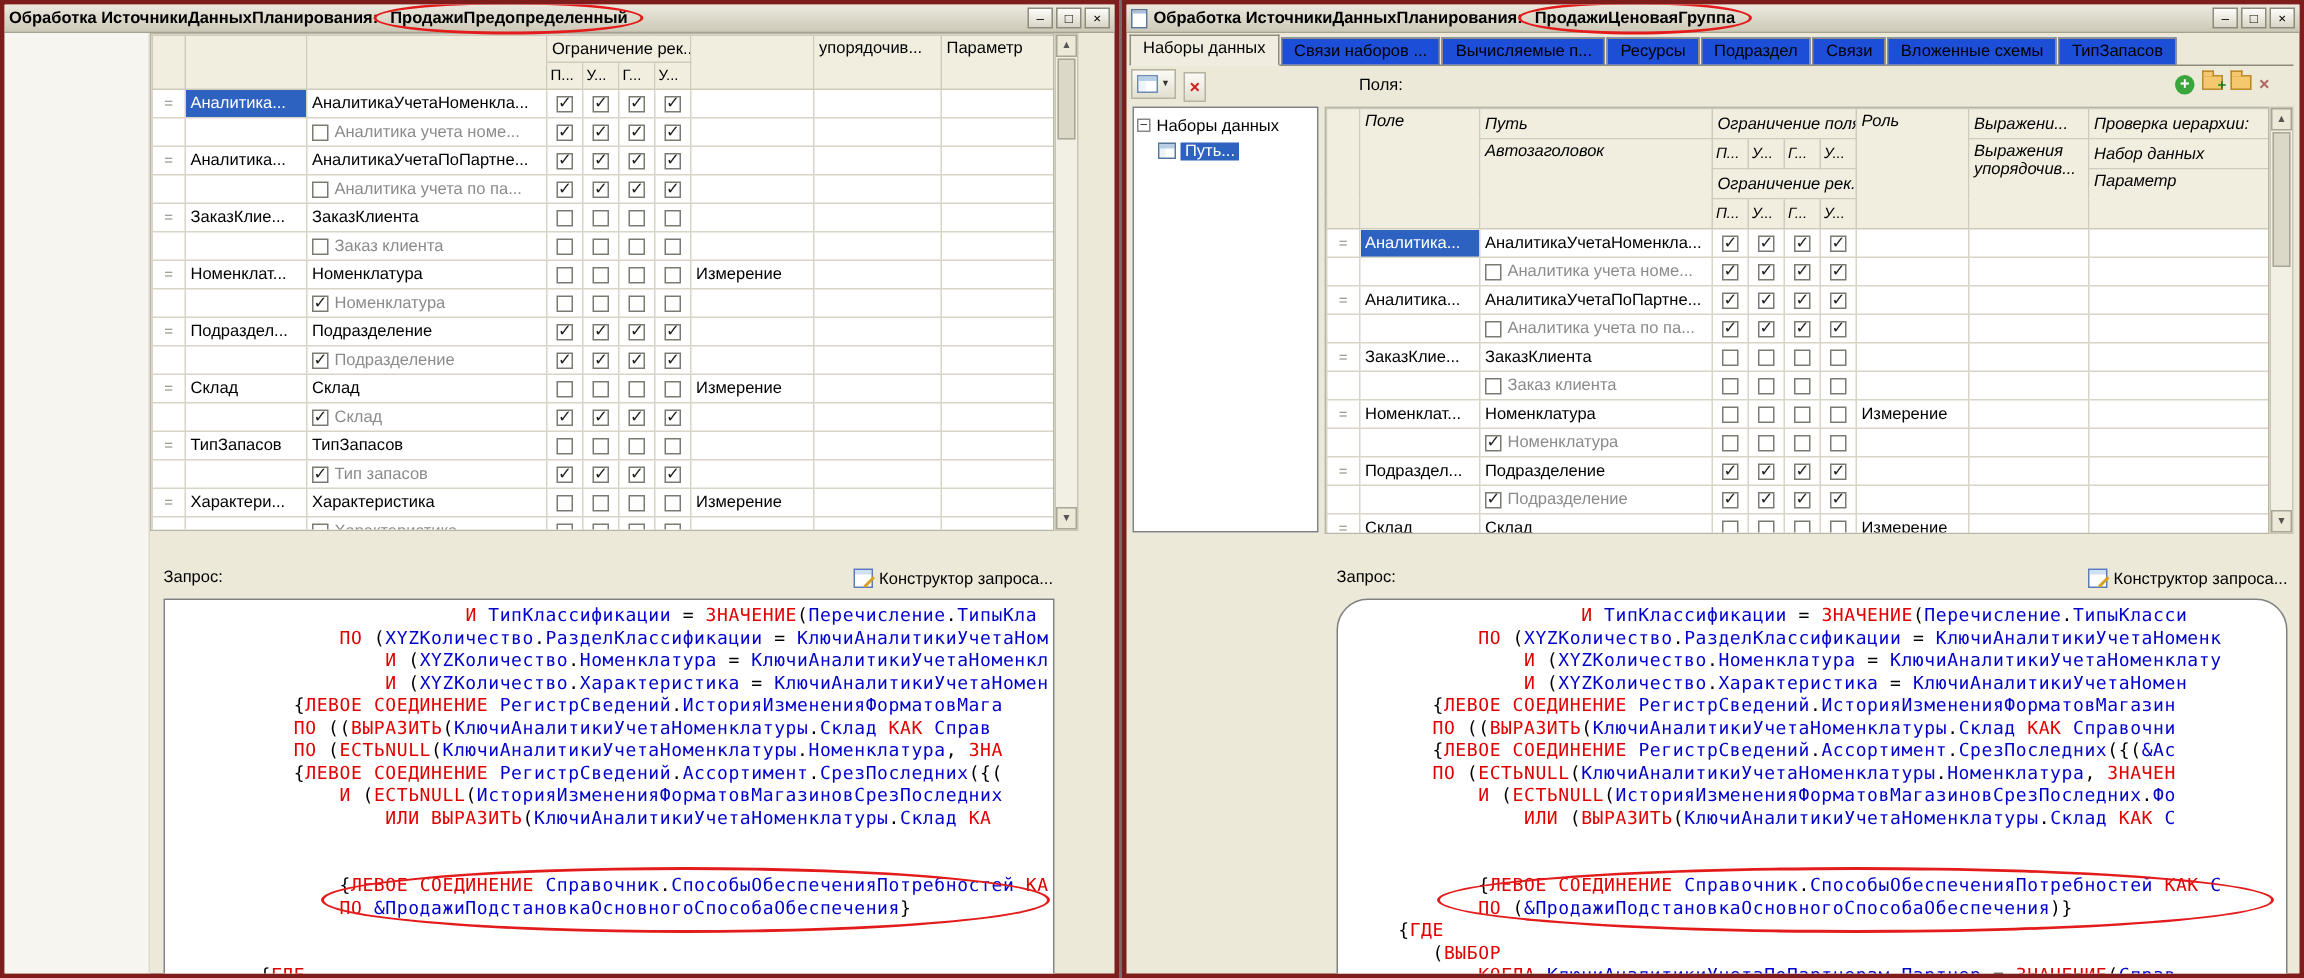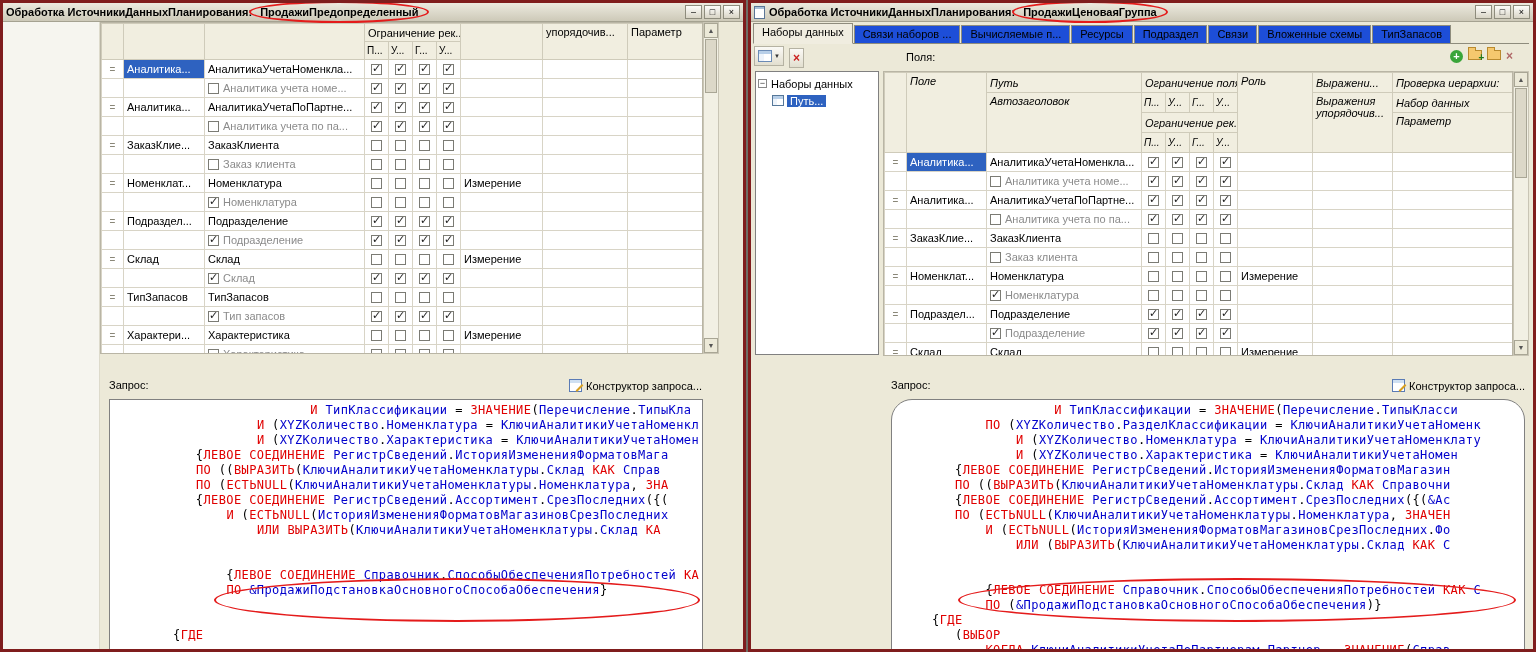--- a/index.html
+++ b/index.html
@@ -374,20 +374,21 @@
       <span class="q-label">Запрос:</span>
       <span class="qb-link">
           <i class="qb-icon"></i>
           <span>Конструктор запроса...</span>
         </span>
     </div>
 
     <div class="query-box query-left">
       <div id="lquery">
           <div class="q-line"><span class="q-pn">                          </span><span class="q-kw">И</span><span class="q-pn"> </span><span class="q-id">ТипКлассификации</span><span class="q-pn"> </span><span class="q-pn">=</span><span class="q-pn"> </span><span class="q-kw">ЗНАЧЕНИЕ</span><span class="q-pn">(</span><span class="q-id">Перечисление</span><span class="q-pn">.</span><span class="q-id">ТипыКла</span></div>
+          <div class="q-line"><span class="q-pn">               </span><span class="q-kw">ПО</span><span class="q-pn"> (</span><span class="q-id">XYZКоличество</span><span class="q-pn">.</span><span class="q-id">РазделКлассификации</span><span class="q-pn"> </span><span class="q-pn">=</span><span class="q-pn"> </span><span class="q-id">КлючиАналитикиУчетаНом</span></div>
           <div class="q-line"><span class="q-pn">                   </span><span class="q-kw">И</span><span class="q-pn"> (</span><span class="q-id">XYZКоличество</span><span class="q-pn">.</span><span class="q-id">Номенклатура</span><span class="q-pn"> </span><span class="q-pn">=</span><span class="q-pn"> </span><span class="q-id">КлючиАналитикиУчетаНоменкл</span></div>
           <div class="q-line"><span class="q-pn">                   </span><span class="q-kw">И</span><span class="q-pn"> (</span><span class="q-id">XYZКоличество</span><span class="q-pn">.</span><span class="q-id">Характеристика</span><span class="q-pn"> </span><span class="q-pn">=</span><span class="q-pn"> </span><span class="q-id">КлючиАналитикиУчетаНомен</span></div>
           <div class="q-line"><span class="q-pn">           {</span><span class="q-kw">ЛЕВОЕ</span><span class="q-pn"> </span><span class="q-kw">СОЕДИНЕНИЕ</span><span class="q-pn"> </span><span class="q-id">РегистрСведений</span><span class="q-pn">.</span><span class="q-id">ИсторияИзмененияФорматовМага</span></div>
           <div class="q-line"><span class="q-pn">           </span><span class="q-kw">ПО</span><span class="q-pn"> ((</span><span class="q-kw">ВЫРАЗИТЬ</span><span class="q-pn">(</span><span class="q-id">КлючиАналитикиУчетаНоменклатуры</span><span class="q-pn">.</span><span class="q-id">Склад</span><span class="q-pn"> </span><span class="q-kw">КАК</span><span class="q-pn"> </span><span class="q-id">Справ</span></div>
           <div class="q-line"><span class="q-pn">           </span><span class="q-kw">ПО</span><span class="q-pn"> (</span><span class="q-kw">ЕСТЬNULL</span><span class="q-pn">(</span><span class="q-id">КлючиАналитикиУчетаНоменклатуры</span><span class="q-pn">.</span><span class="q-id">Номенклатура</span><span class="q-pn">, </span><span class="q-kw">ЗНА</span></div>
           <div class="q-line"><span class="q-pn">           {</span><span class="q-kw">ЛЕВОЕ</span><span class="q-pn"> </span><span class="q-kw">СОЕДИНЕНИЕ</span><span class="q-pn"> </span><span class="q-id">РегистрСведений</span><span class="q-pn">.</span><span class="q-id">Ассортимент</span><span class="q-pn">.</span><span class="q-id">СрезПоследних</span><span class="q-pn">({(</span></div>
           <div class="q-line"><span class="q-pn">               </span><span class="q-kw">И</span><span class="q-pn"> (</span><span class="q-kw">ЕСТЬNULL</span><span class="q-pn">(</span><span class="q-id">ИсторияИзмененияФорматовМагазиновСрезПоследних</span></div>
           <div class="q-line"><span class="q-pn">                   </span><span class="q-kw">ИЛИ</span><span class="q-pn"> </span><span class="q-kw">ВЫРАЗИТЬ</span><span class="q-pn">(</span><span class="q-id">КлючиАналитикиУчетаНоменклатуры</span><span class="q-pn">.</span><span class="q-id">Склад</span><span class="q-pn"> </span><span class="q-kw">КА</span></div>
           <div class="q-line"></div>
           <div class="q-line"></div>

